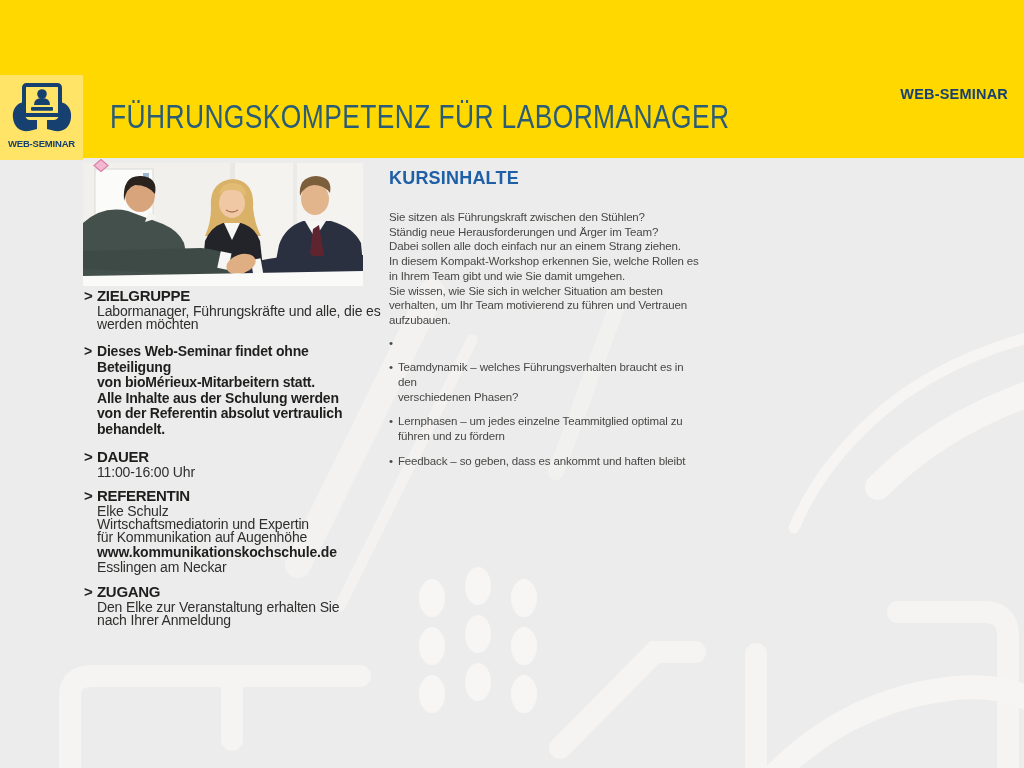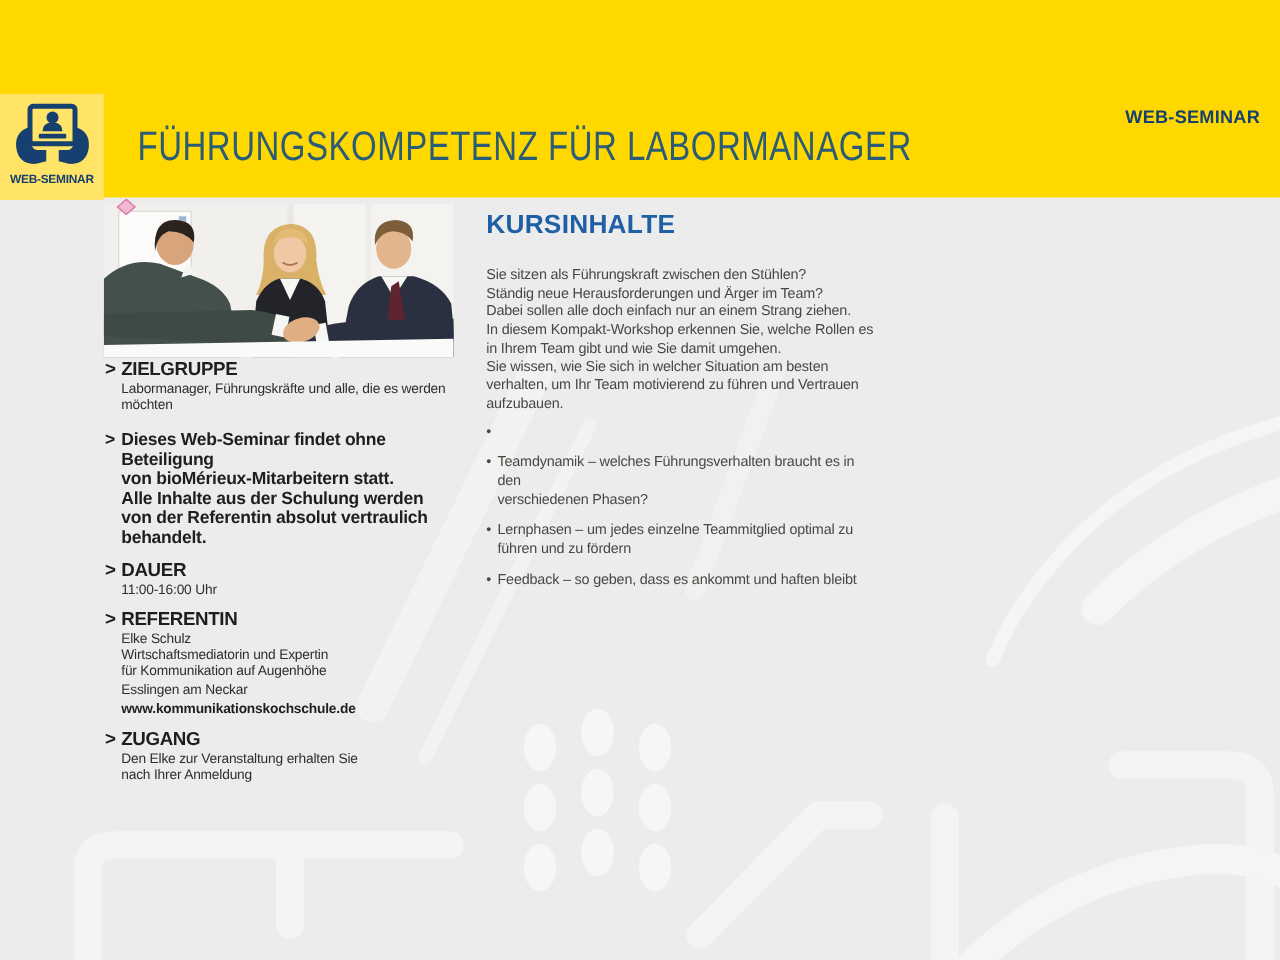--- a/index.html
+++ b/index.html
@@ -22,30 +22,30 @@
   
   .photo{position:absolute;left:83px;top:163px;width:280px;height:123px;overflow:hidden;}
   .pink{position:absolute;left:93px;top:159px;}
 
   
   .leftcol{position:absolute;left:84px;top:288px;width:302px;}
   .sec{margin:0;}
   .h{display:flex;align-items:flex-start;font-weight:bold;color:#1E1E1C;
      font-size:15px;line-height:15px;letter-spacing:-.3px;}
   .mk{width:13px;flex:none;font-weight:bold;}
-  .bd{margin:2px 0 0 13px;font-size:11px;line-height:13px;color:#2e2e2c;
+  .bd{margin:2px 0 0 13px;font-size:14px;line-height:13px;color:#2e2e2c;
       letter-spacing:-.15px;white-space:pre-line;}
   .notice .h{font-size:14px;line-height:15.6px;}
   .nt{white-space:pre-line;letter-spacing:-.2px;}
   .mb12{margin-bottom:13px;} .mb10{margin-bottom:11px;} .mb8{margin-bottom:9px;} .mb9{margin-bottom:10px;}
   .lnk{font-weight:bold;color:#1E1E1C;}
 
   
   .rightcol{position:absolute;left:389px;top:168px;width:315px;}
-  .kurs{font-size:21px;font-weight:bold;color:#1E5FA6;letter-spacing:.2px;}
+  .kurs{font-size:18px;font-weight:bold;color:#1E5FA6;letter-spacing:.2px;}
   .intro{margin-top:21px;font-size:11.5px;line-height:14.7px;color:#474745;
          letter-spacing:-.15px;white-space:pre-line;}
   .bullets{margin-top:8px;}
   .bullet{display:flex;margin-bottom:10px;font-size:11.5px;line-height:14.7px;
           color:#474745;letter-spacing:-.15px;}
   .b{flex:none;width:9px;}
   .bt{white-space:pre-line;}
 </style>
 </head>
 <body>
@@ -170,22 +170,22 @@
     </div>
 
     <div class="sec mb9">
       <div class="h">
         <span class="mk">&gt;</span>
         <span>REFERENTIN</span>
       </div>
       <div class="bd">Elke Schulz
 Wirtschaftsmediatorin und Expertin
 für Kommunikation auf Augenhöhe</div>
+      <div class="bd lnk">www.kommunikationskochschule.de</div>
       <div class="bd">Esslingen am Neckar</div>
-      <div class="bd lnk">www.kommunikationskochschule.de</div>
     </div>
 
     <div class="sec">
       <div class="h">
         <span class="mk">&gt;</span>
         <span>ZUGANG</span>
       </div>
       <div class="bd">Den Elke zur Veranstaltung erhalten Sie
 nach Ihrer Anmeldung</div>
     </div>

